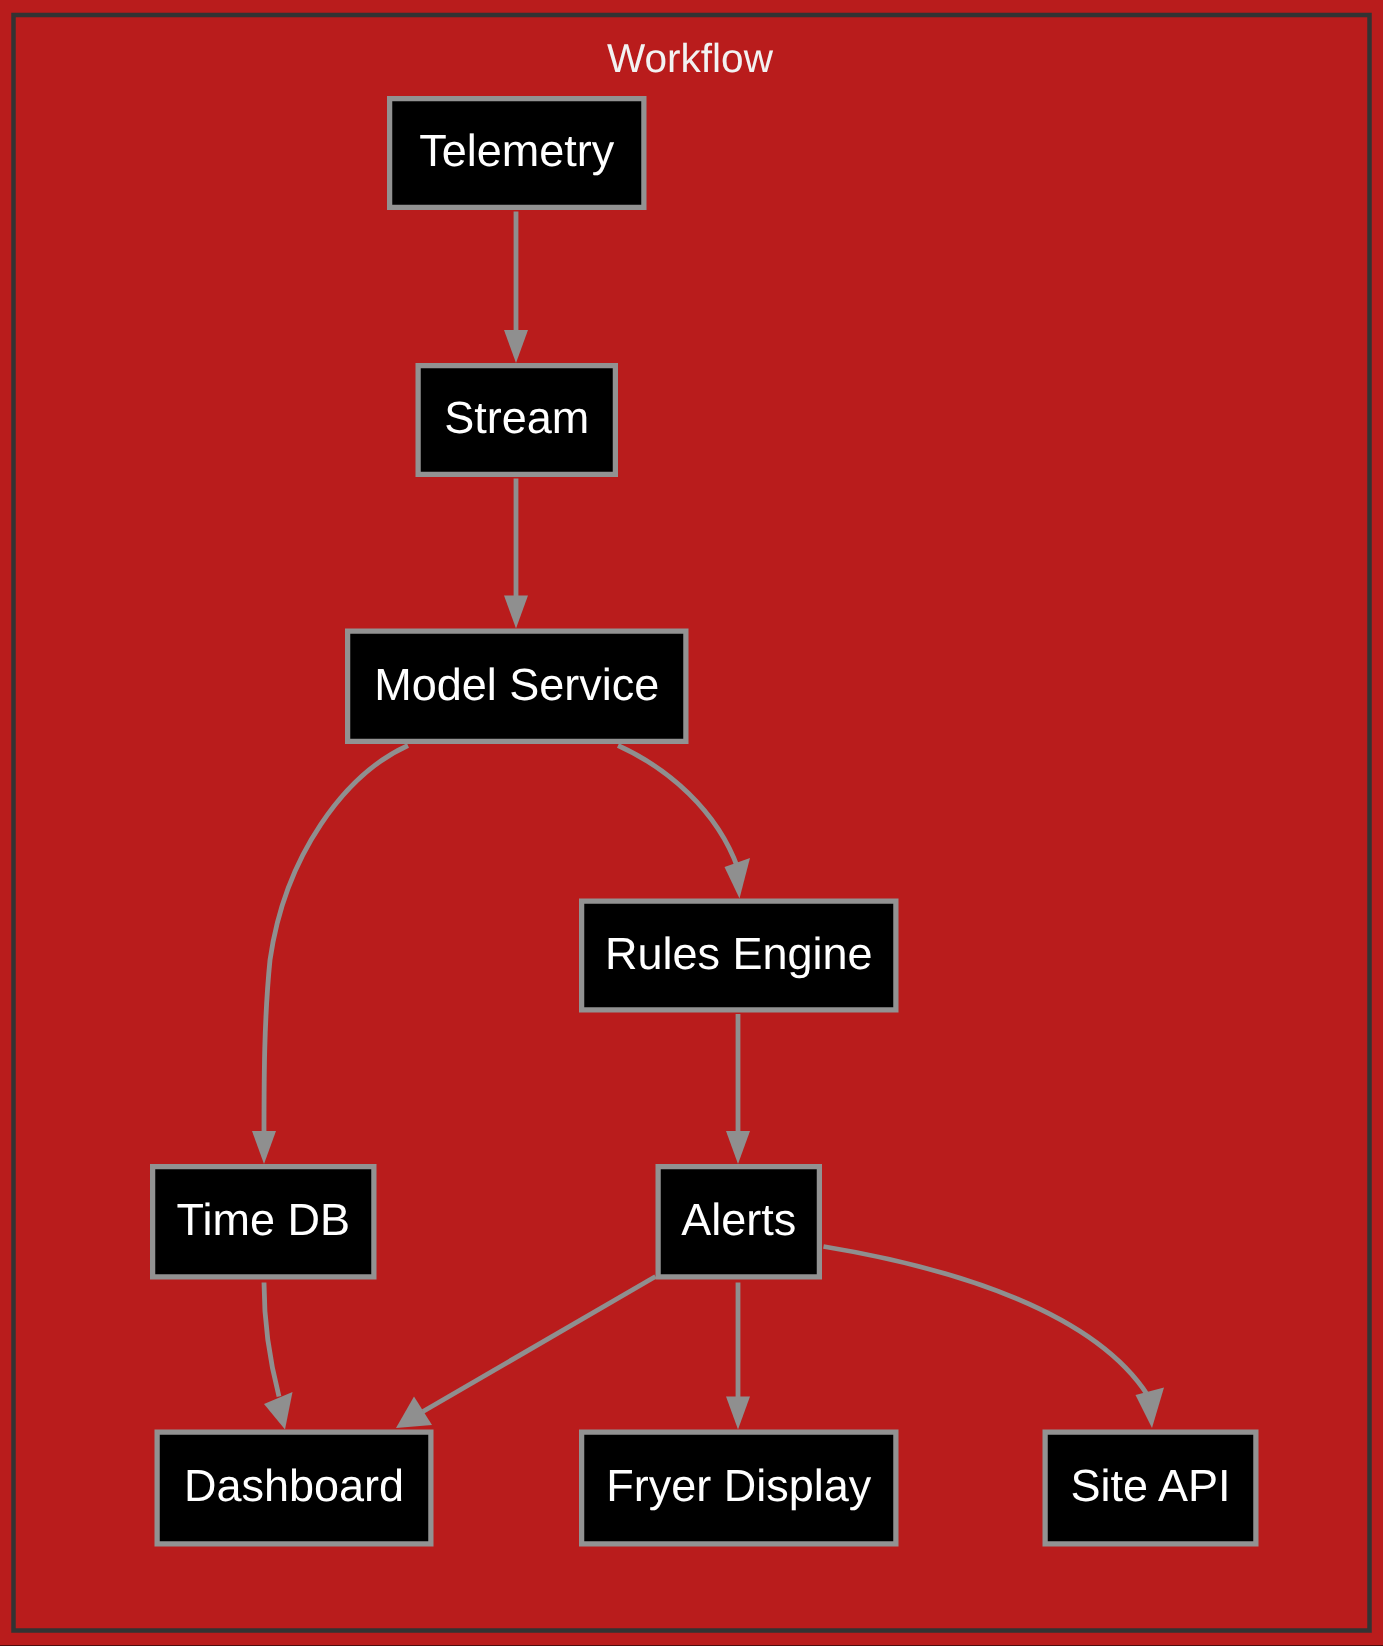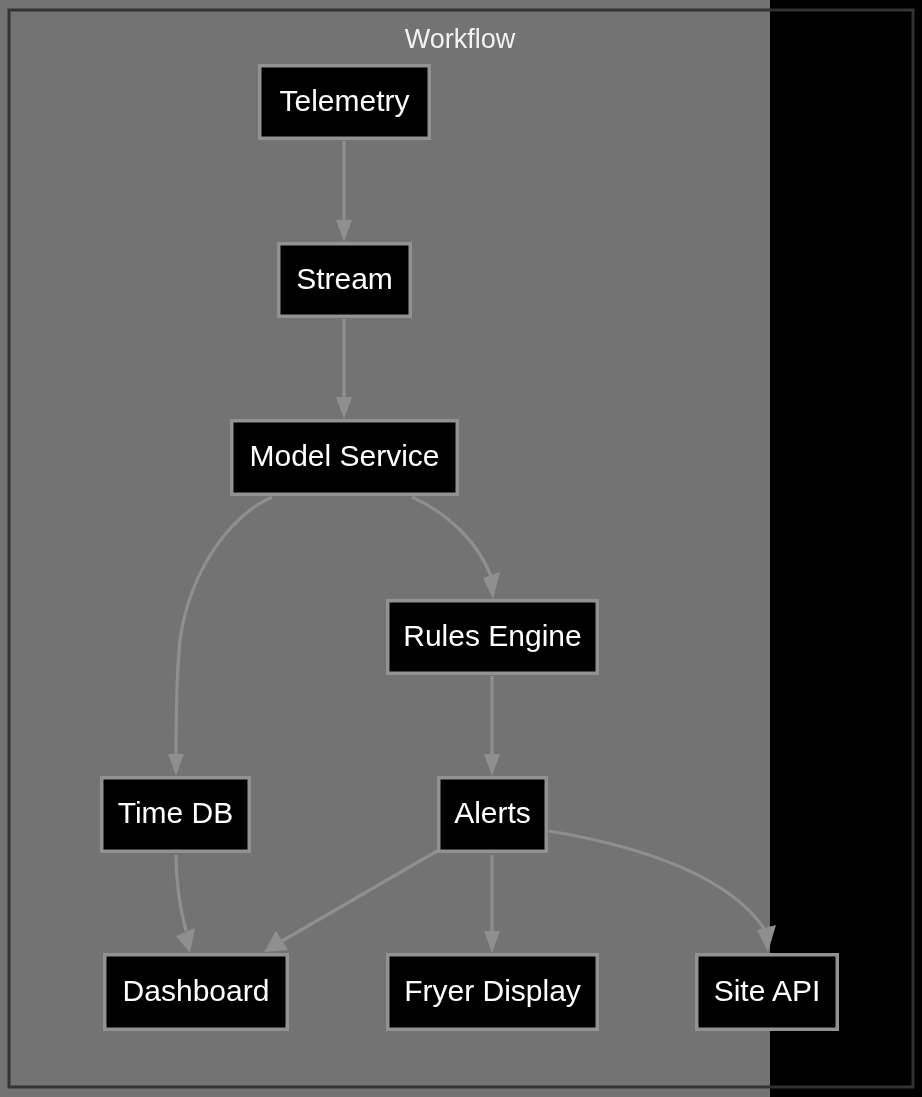--- a/index.html
+++ b/index.html
@@ -9,23 +9,23 @@
     background: #000000;
   }
   body {
     width: 922px;
     height: 1097px;
     overflow: hidden;
     font-family: "Liberation Sans", "DejaVu Sans", sans-serif;
   }
   #diagram-root {
     position: relative;
-    width: 770px;
+    width: 922px;
     height: 1097px;
-    background: #737373;
+    background: #b91c1c;
     text-decoration: underline;
   }
   svg#graph-canvas {
     display: block;
     width: 922px;
     height: 1097px;
   }
   .graph-frame {
     fill: none;
     stroke: #333333;

